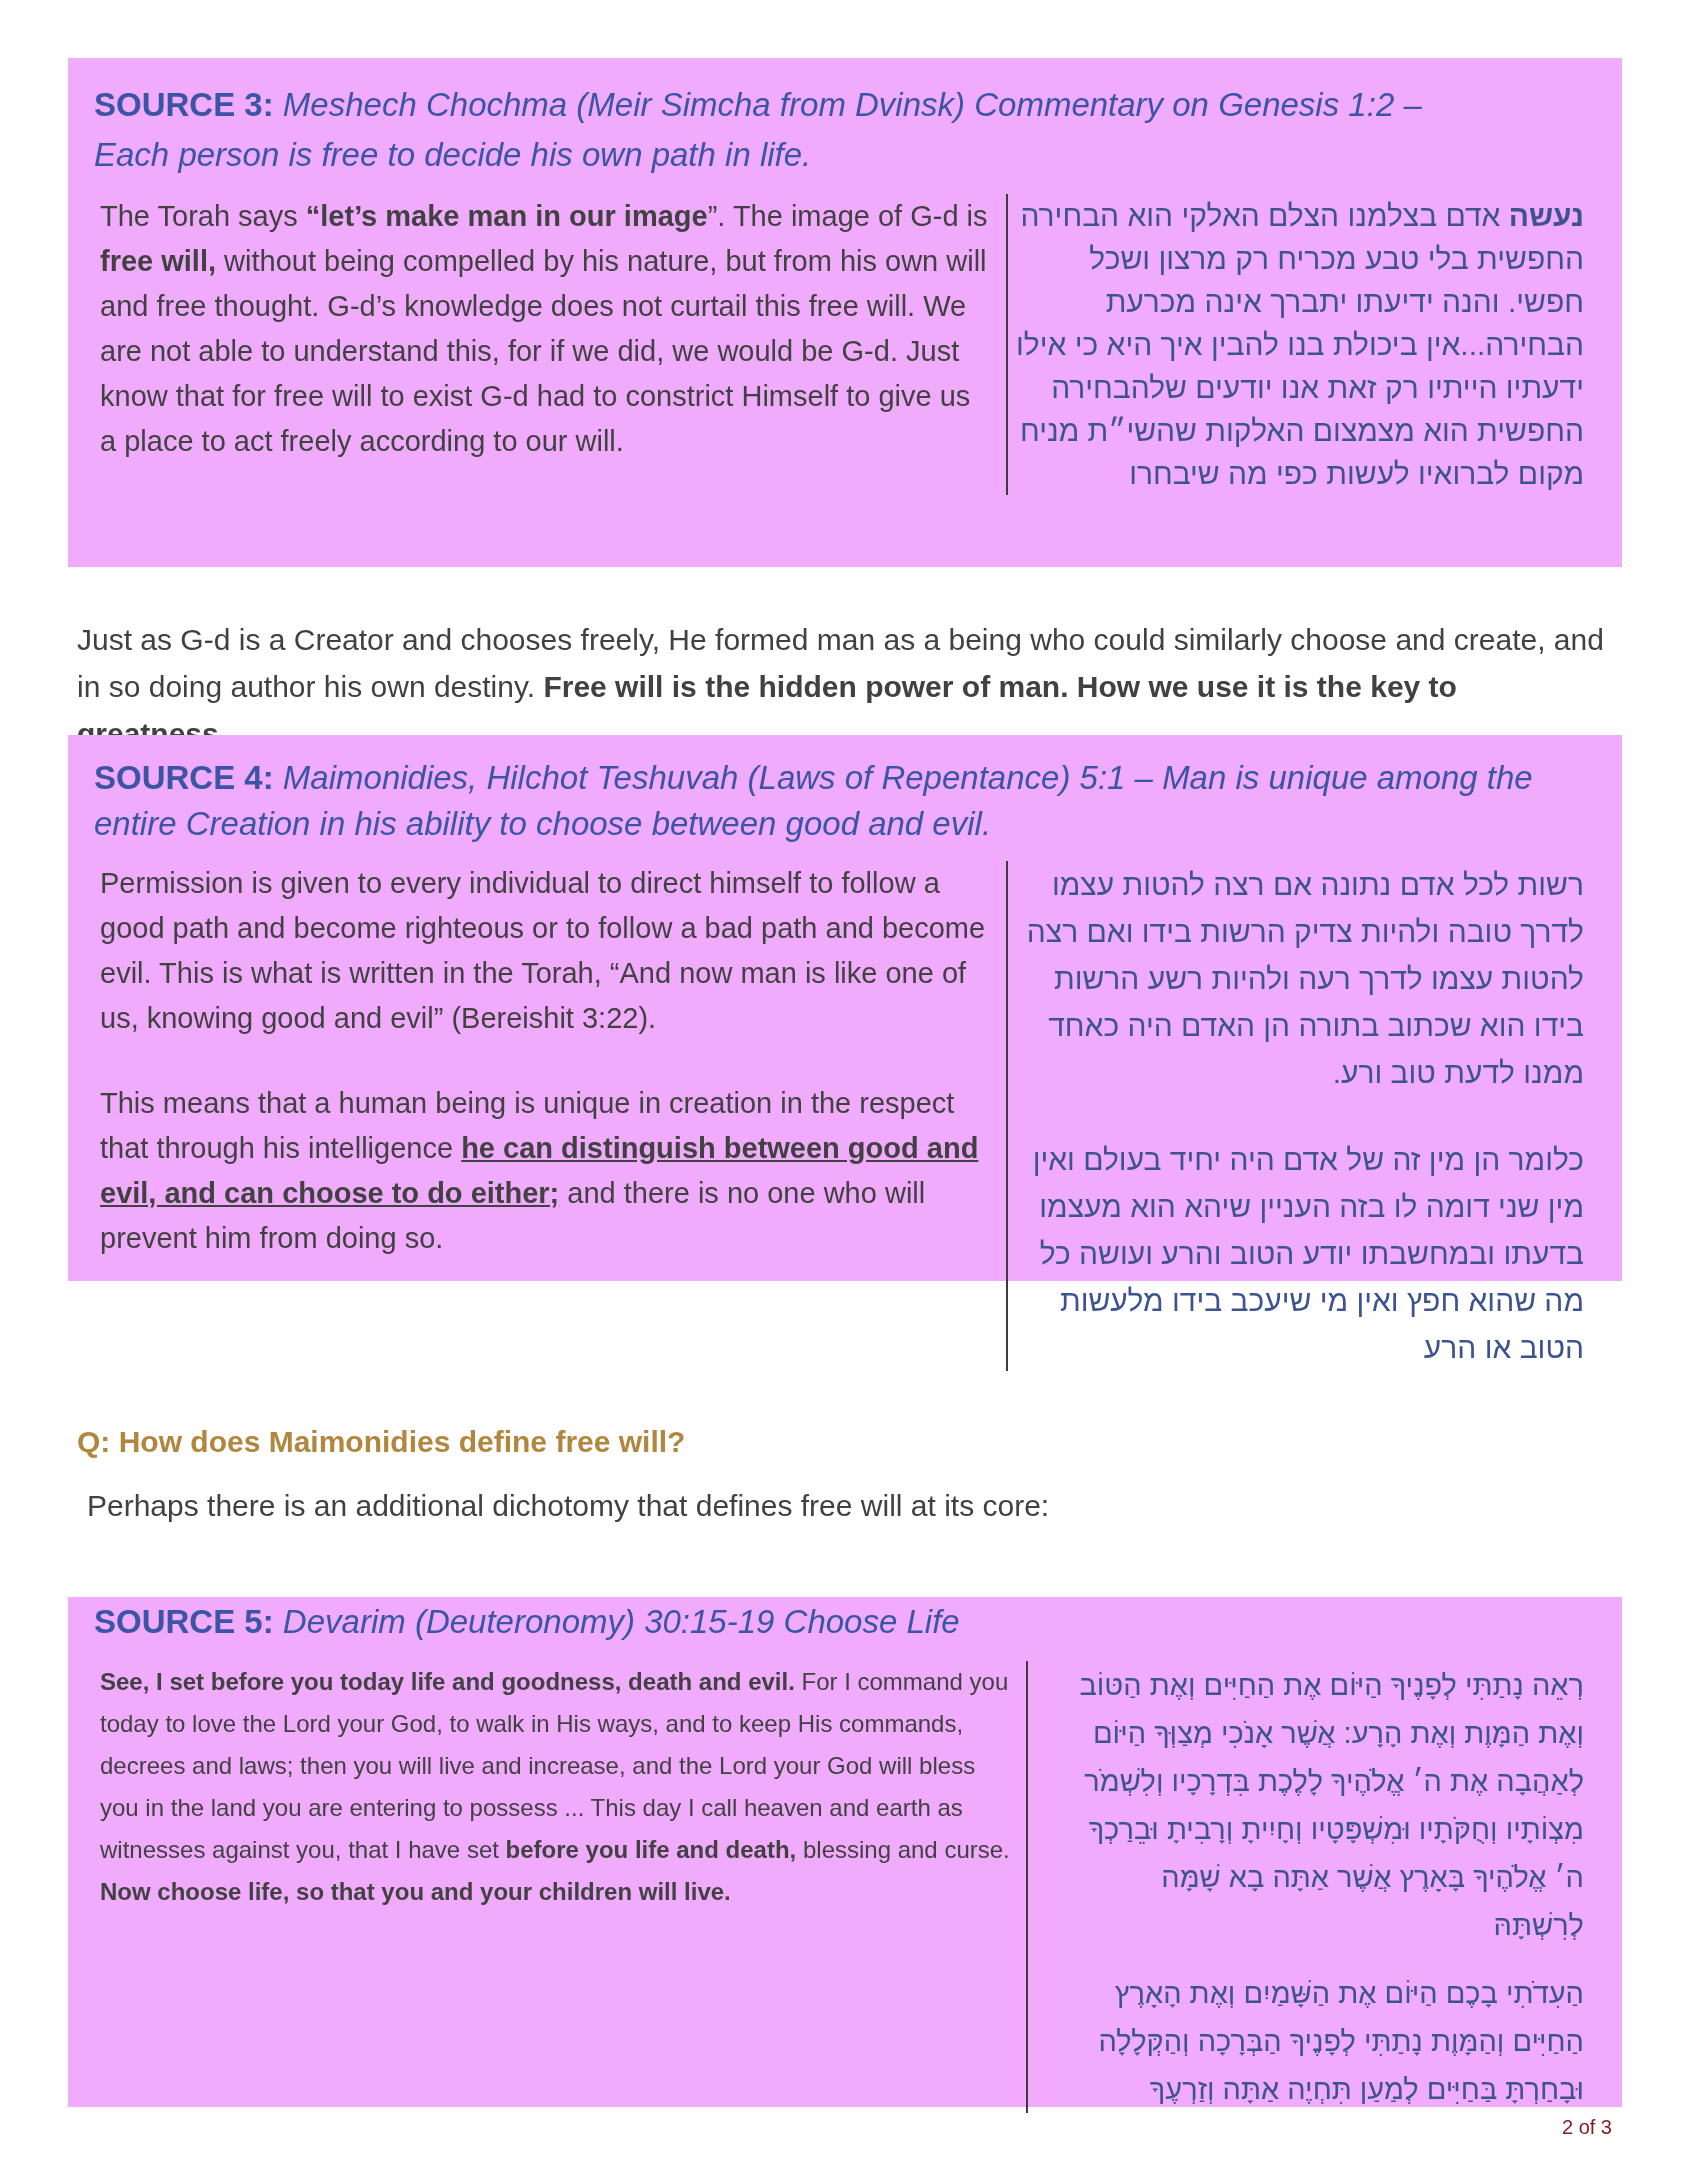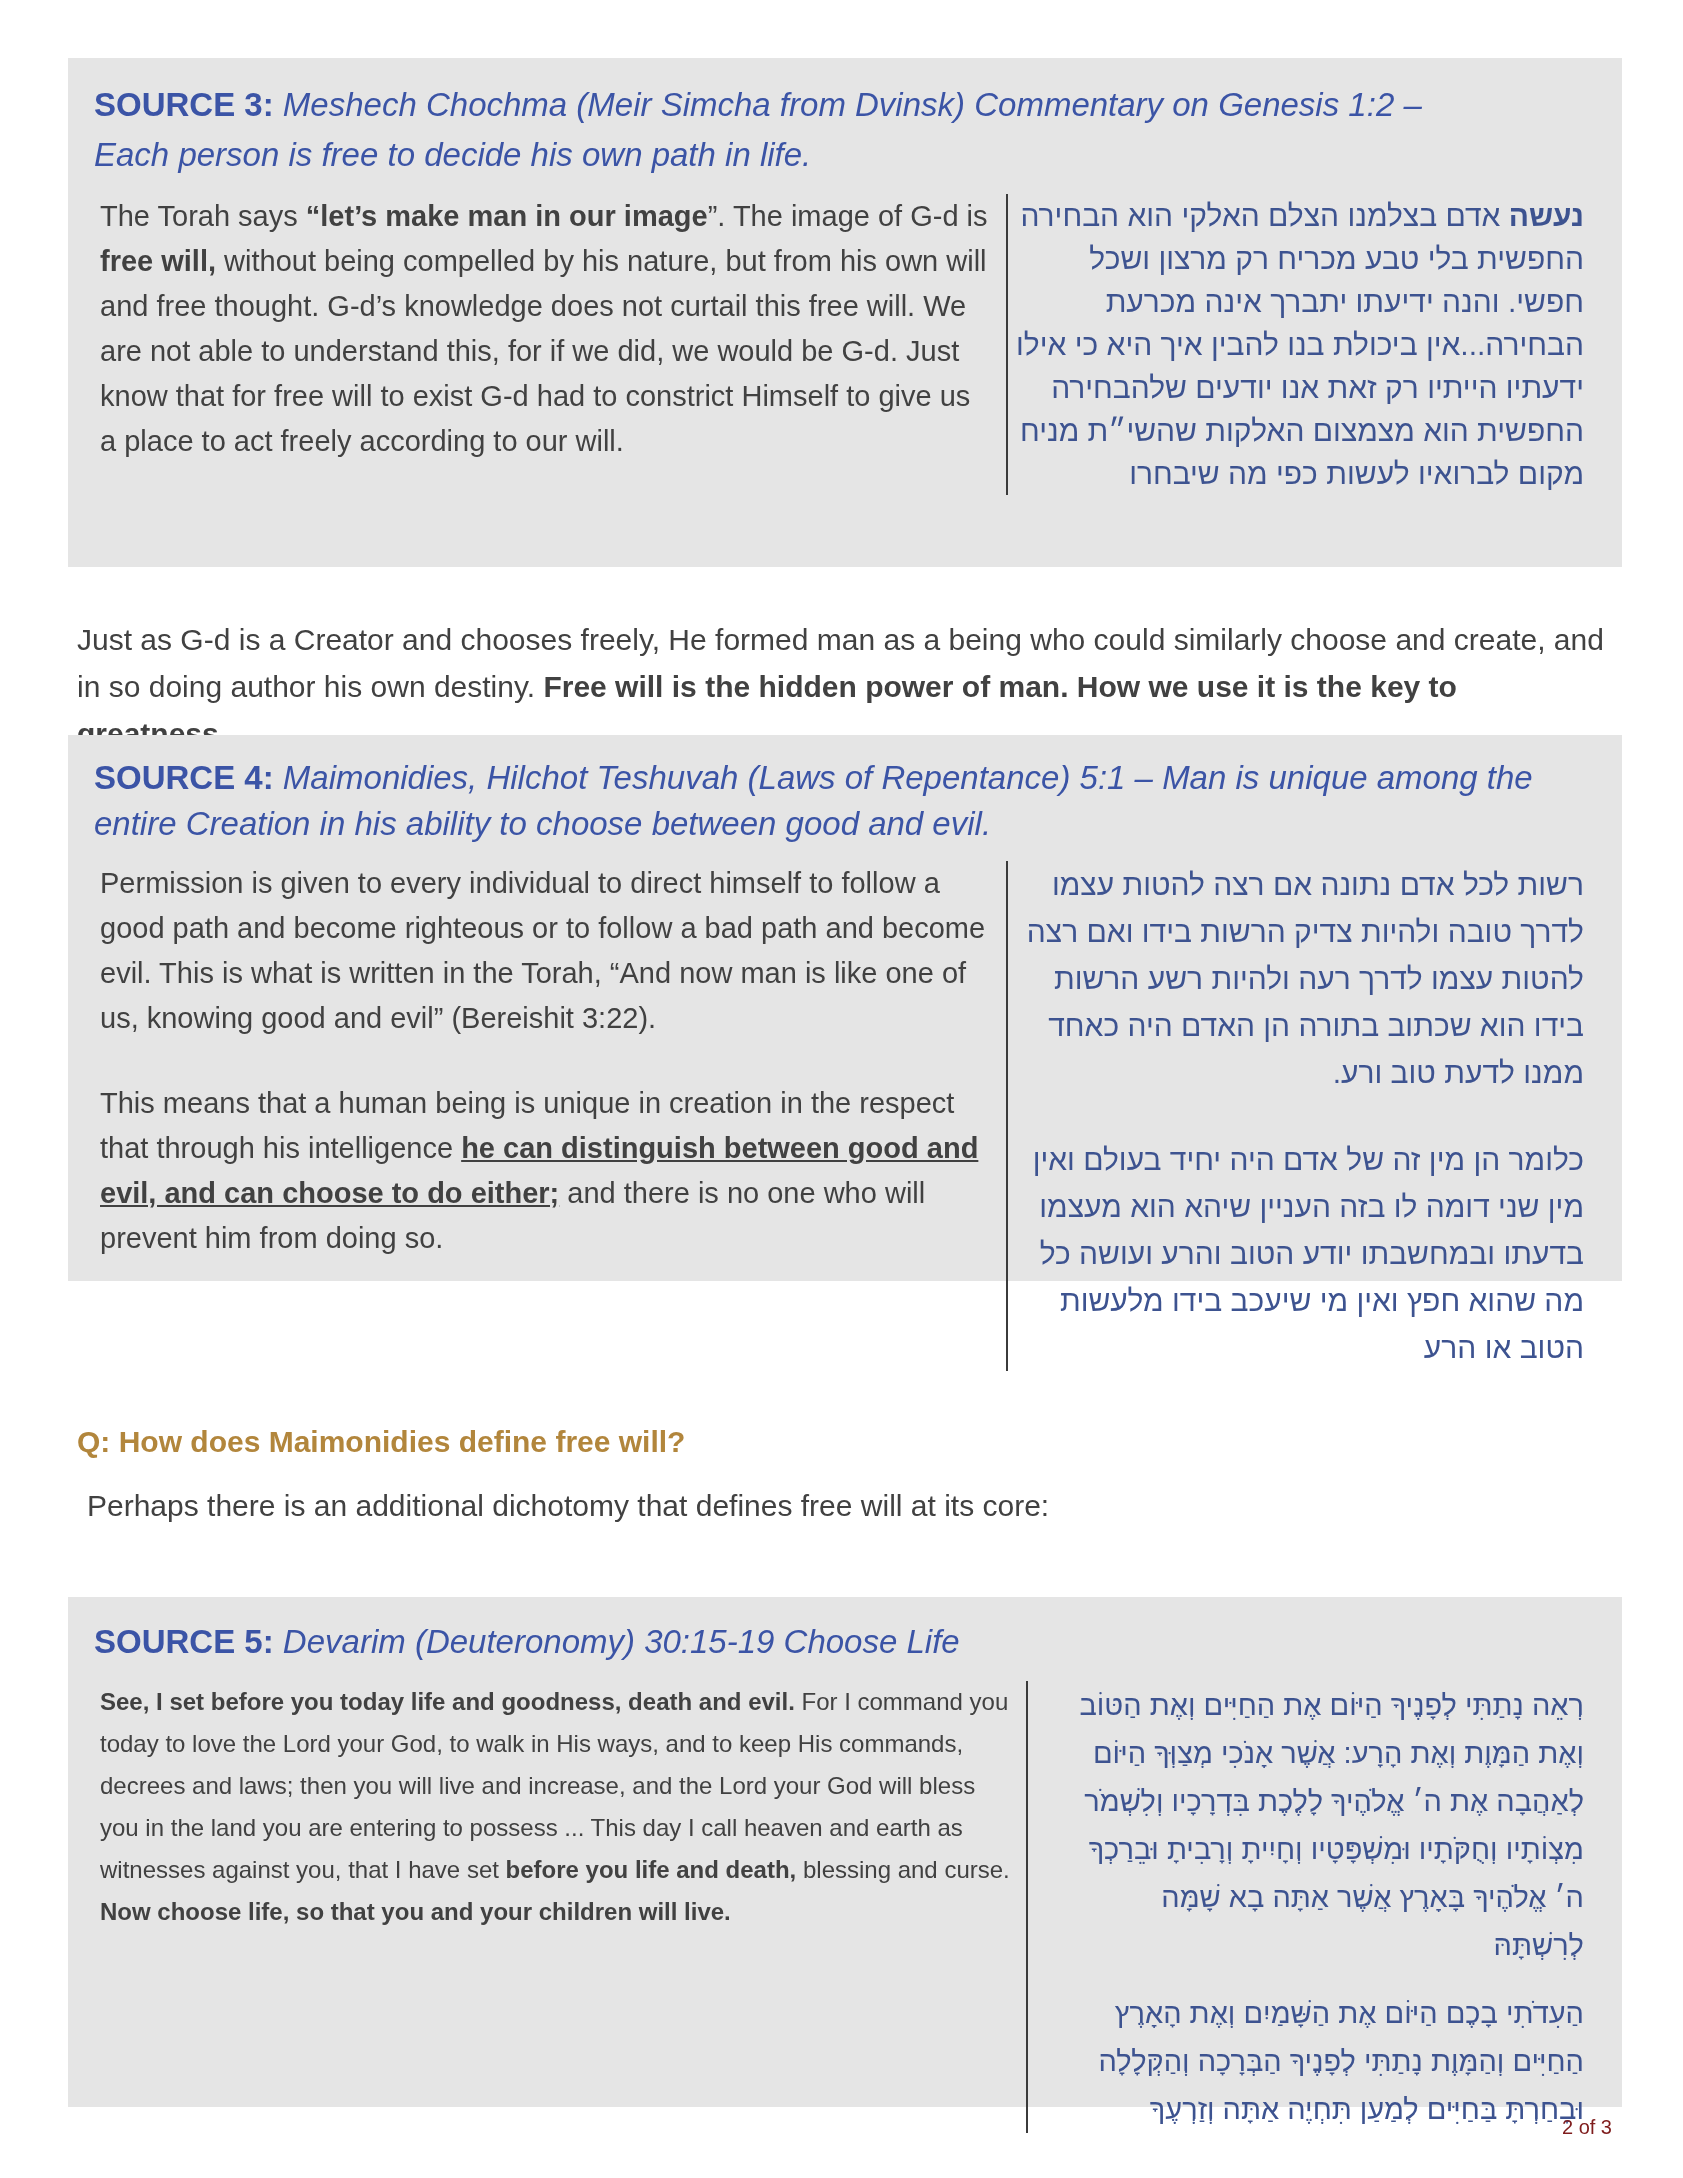--- a/index.html
+++ b/index.html
@@ -2,33 +2,33 @@
 <html><head>
 <meta charset="utf-8">
 <style>
   html, body { margin:0; padding:0; }
   body {
     width:1683px; height:2178px; position:relative; background:#ffffff;
     font-family:"Liberation Sans", sans-serif;
     -webkit-font-smoothing:antialiased;
   }
   .panel {
-    position:absolute; left:68px; width:1554px; background:#e5e5e5;
+    position:absolute; left:68px; width:1554px; background:#f0abfc;
     box-sizing:border-box; padding:0 16px 0 26px;
   }
   #panel-source3 { top:58px;  height:509px; }
   #panel-source4 { top:735px; height:546px; }
   #panel-source5 { top:1597px; height:510px; }
 
   .hdr { font-size:33px; line-height:50px; color:#3b54a6; margin:0; }
   .hdr .lbl { font-weight:700; font-style:normal; }
   .hdr .ttl { font-style:italic; }
   #panel-source3 .hdr { padding-top:22px; }
   #panel-source4 .hdr { padding-top:20px; line-height:46px; }
-  #panel-source5 .hdr { padding-top:20px; }
+  #panel-source5 .hdr { }
 
   .cols { display:flex; align-items:stretch; margin-top:14px; }
   .col-en {
     width:896px; box-sizing:border-box; padding-left:6px;
     font-size:29px; line-height:45px; color:#414141;
   }
   .col-en p { margin:0; }
   .col-en p + p { margin-top:40px; }
   .divider { width:2px; background:#3b3b3b; margin-left:16px; flex:0 0 auto; }
   .col-he {

